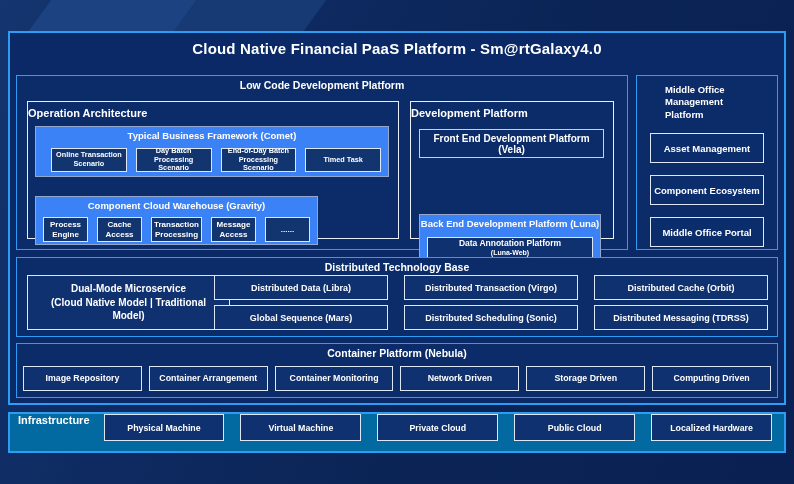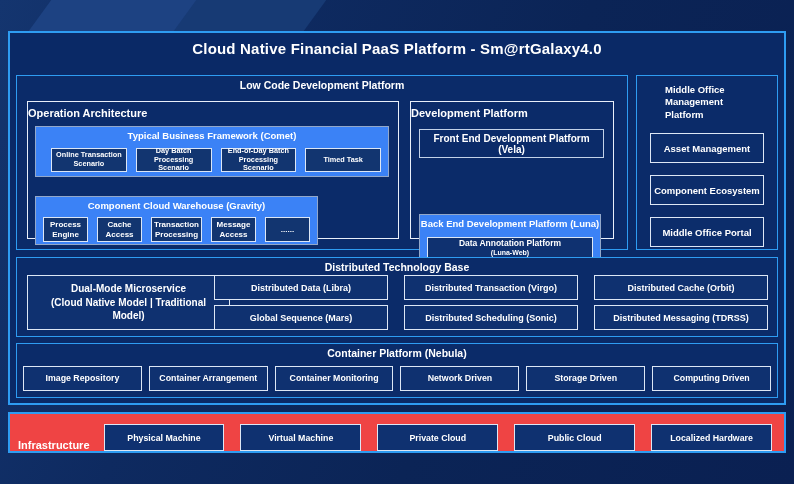--- a/index.html
+++ b/index.html
@@ -95,22 +95,22 @@
   .dgrid .cell {
     height:25px; display:flex; align-items:center; justify-content:center;
     border:1px solid #dde7f5; background:#0f3170; font-size:9px; text-align:center;
   }
 
   .container-p .row { top:22px; height:25px; left:6px; right:6px; gap:7px; }
   .container-p .leaf { font-size:8.8px; background:#0f3170; }
 
   .infra {
     position:absolute; left:8px; top:412px; width:778px; height:41px;
-    border:2px solid #2e9cf2; background:#ef4444;
-    display:flex; align-items:flex-end; padding:0 12px 0 8px;
+    border:2px solid #2e9cf2; background:#0369a1;
+    display:flex; align-items:flex-start; padding:0 12px 0 8px;
   }
   .infra-label { font-size:11px; flex:none; margin-right:14px; }
   .infra-row { flex:1; display:flex; gap:16px; }
   .infra-box {
     flex:1; height:27px; display:flex; align-items:center; justify-content:center;
     border:1px solid #dde7f5; background:#0f3170; font-size:8.8px; text-align:center;
   }
 </style>
 </head>
 <body>

